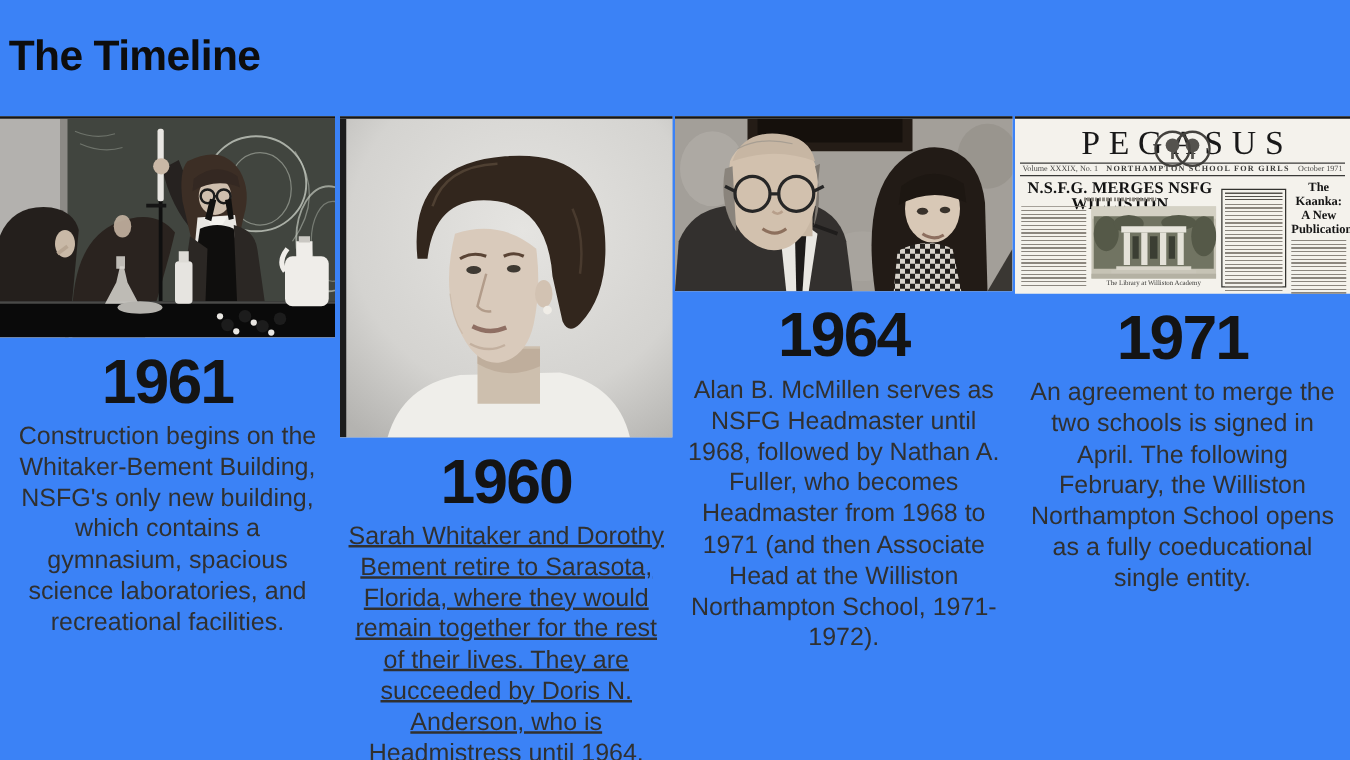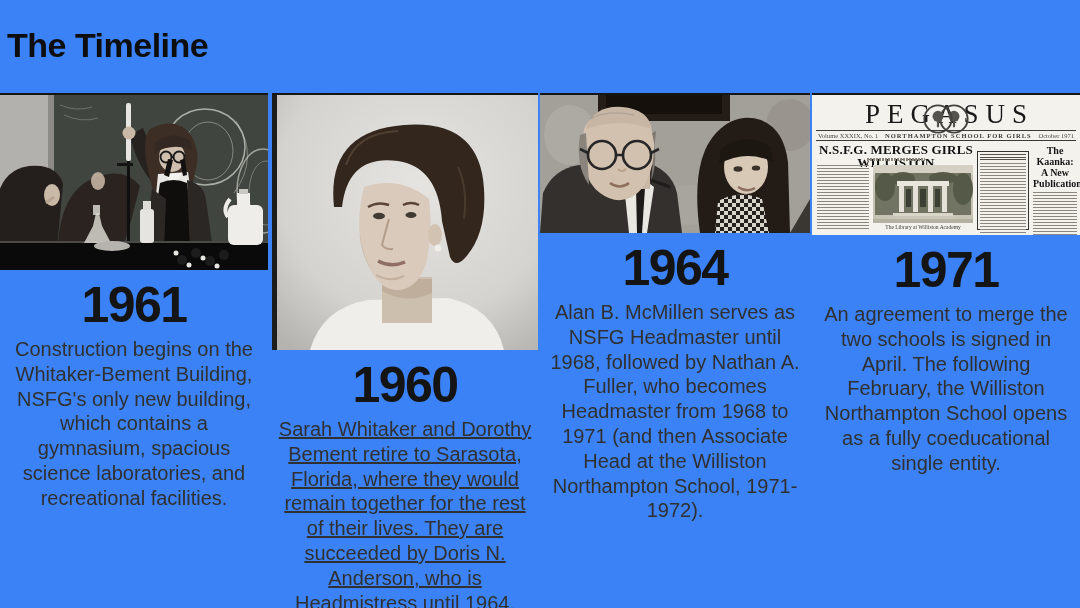--- a/index.html
+++ b/index.html
@@ -262,21 +262,21 @@
             <rect x="10.2" y="12" width="1.6" height="5" fill="#55534e"></rect>
           </svg>
         </div>
         <div class="np-rule r1"></div>
         <div class="np-dateline">
           <span>Volume XXXIX, No. 1</span>
           <span class="mid">NORTHAMPTON SCHOOL FOR GIRLS</span>
           <span>October 1971</span>
         </div>
         <div class="np-rule r2"></div>
-        <div class="np-headline">N.S.F.G. MERGES GIRLS WILLISTON</div>
+        <div class="np-headline">N.S.F.G. MERGES NSFG WILLISTON</div>
         <div class="np-byline"></div>
         <div class="np-colA np-lines"></div>
         <div class="np-photo">
           <svg viewBox="0 0 100 58" preserveAspectRatio="none">
             <rect width="100" height="58" fill="#c6c3b5"></rect>
             <rect y="0" width="100" height="10" fill="#d4d1c4"></rect>
             <rect x="2" y="8" width="96" height="42" fill="#717462"></rect>
             <g fill="#555948">
               <ellipse cx="12" cy="22" rx="10" ry="14"></ellipse>
                 <ellipse cx="90" cy="24" rx="10" ry="16"></ellipse>

